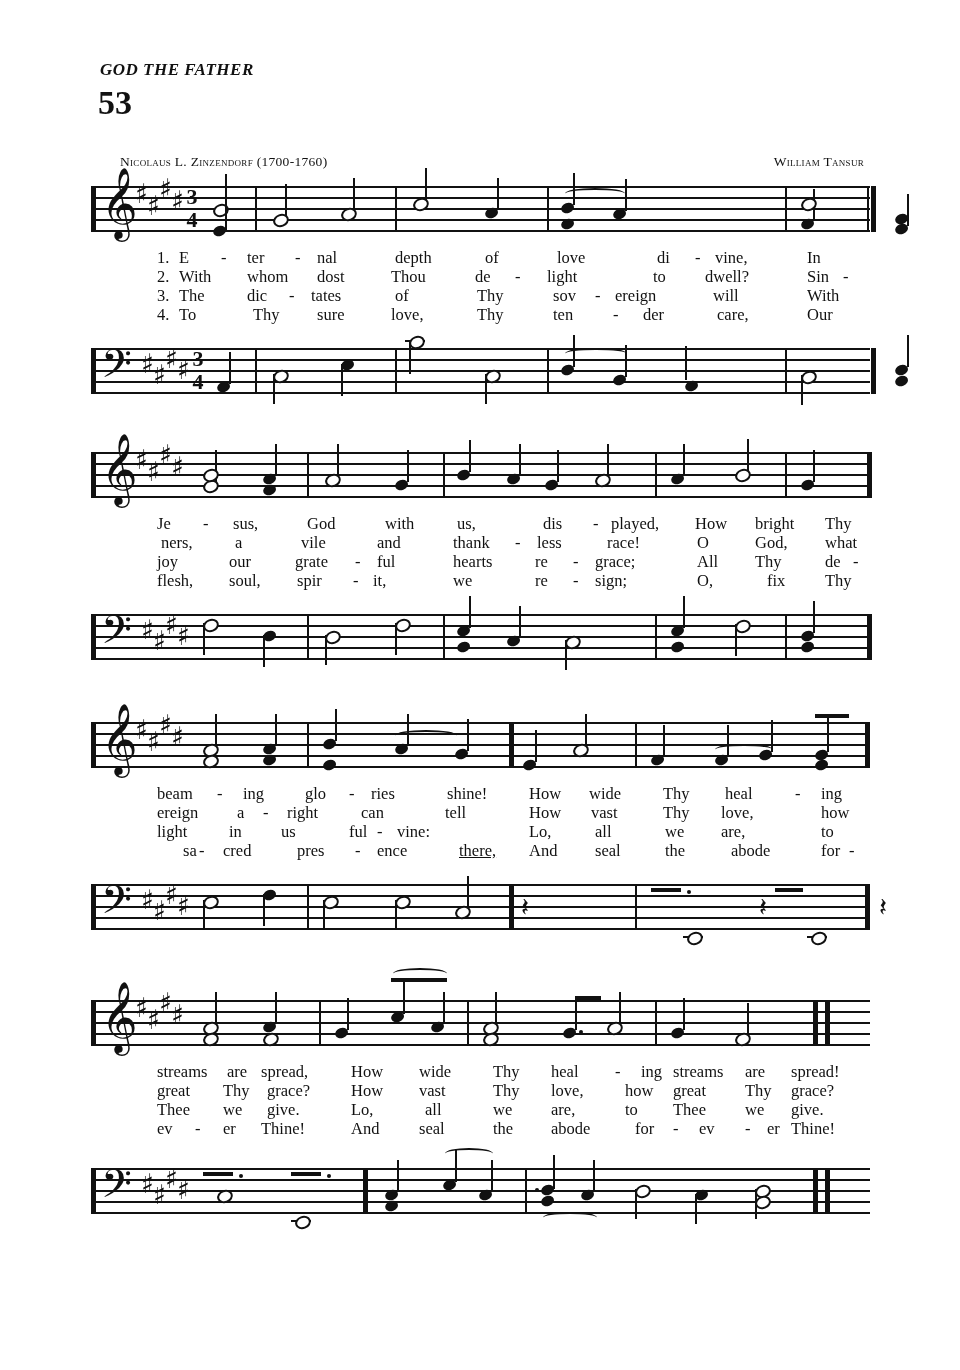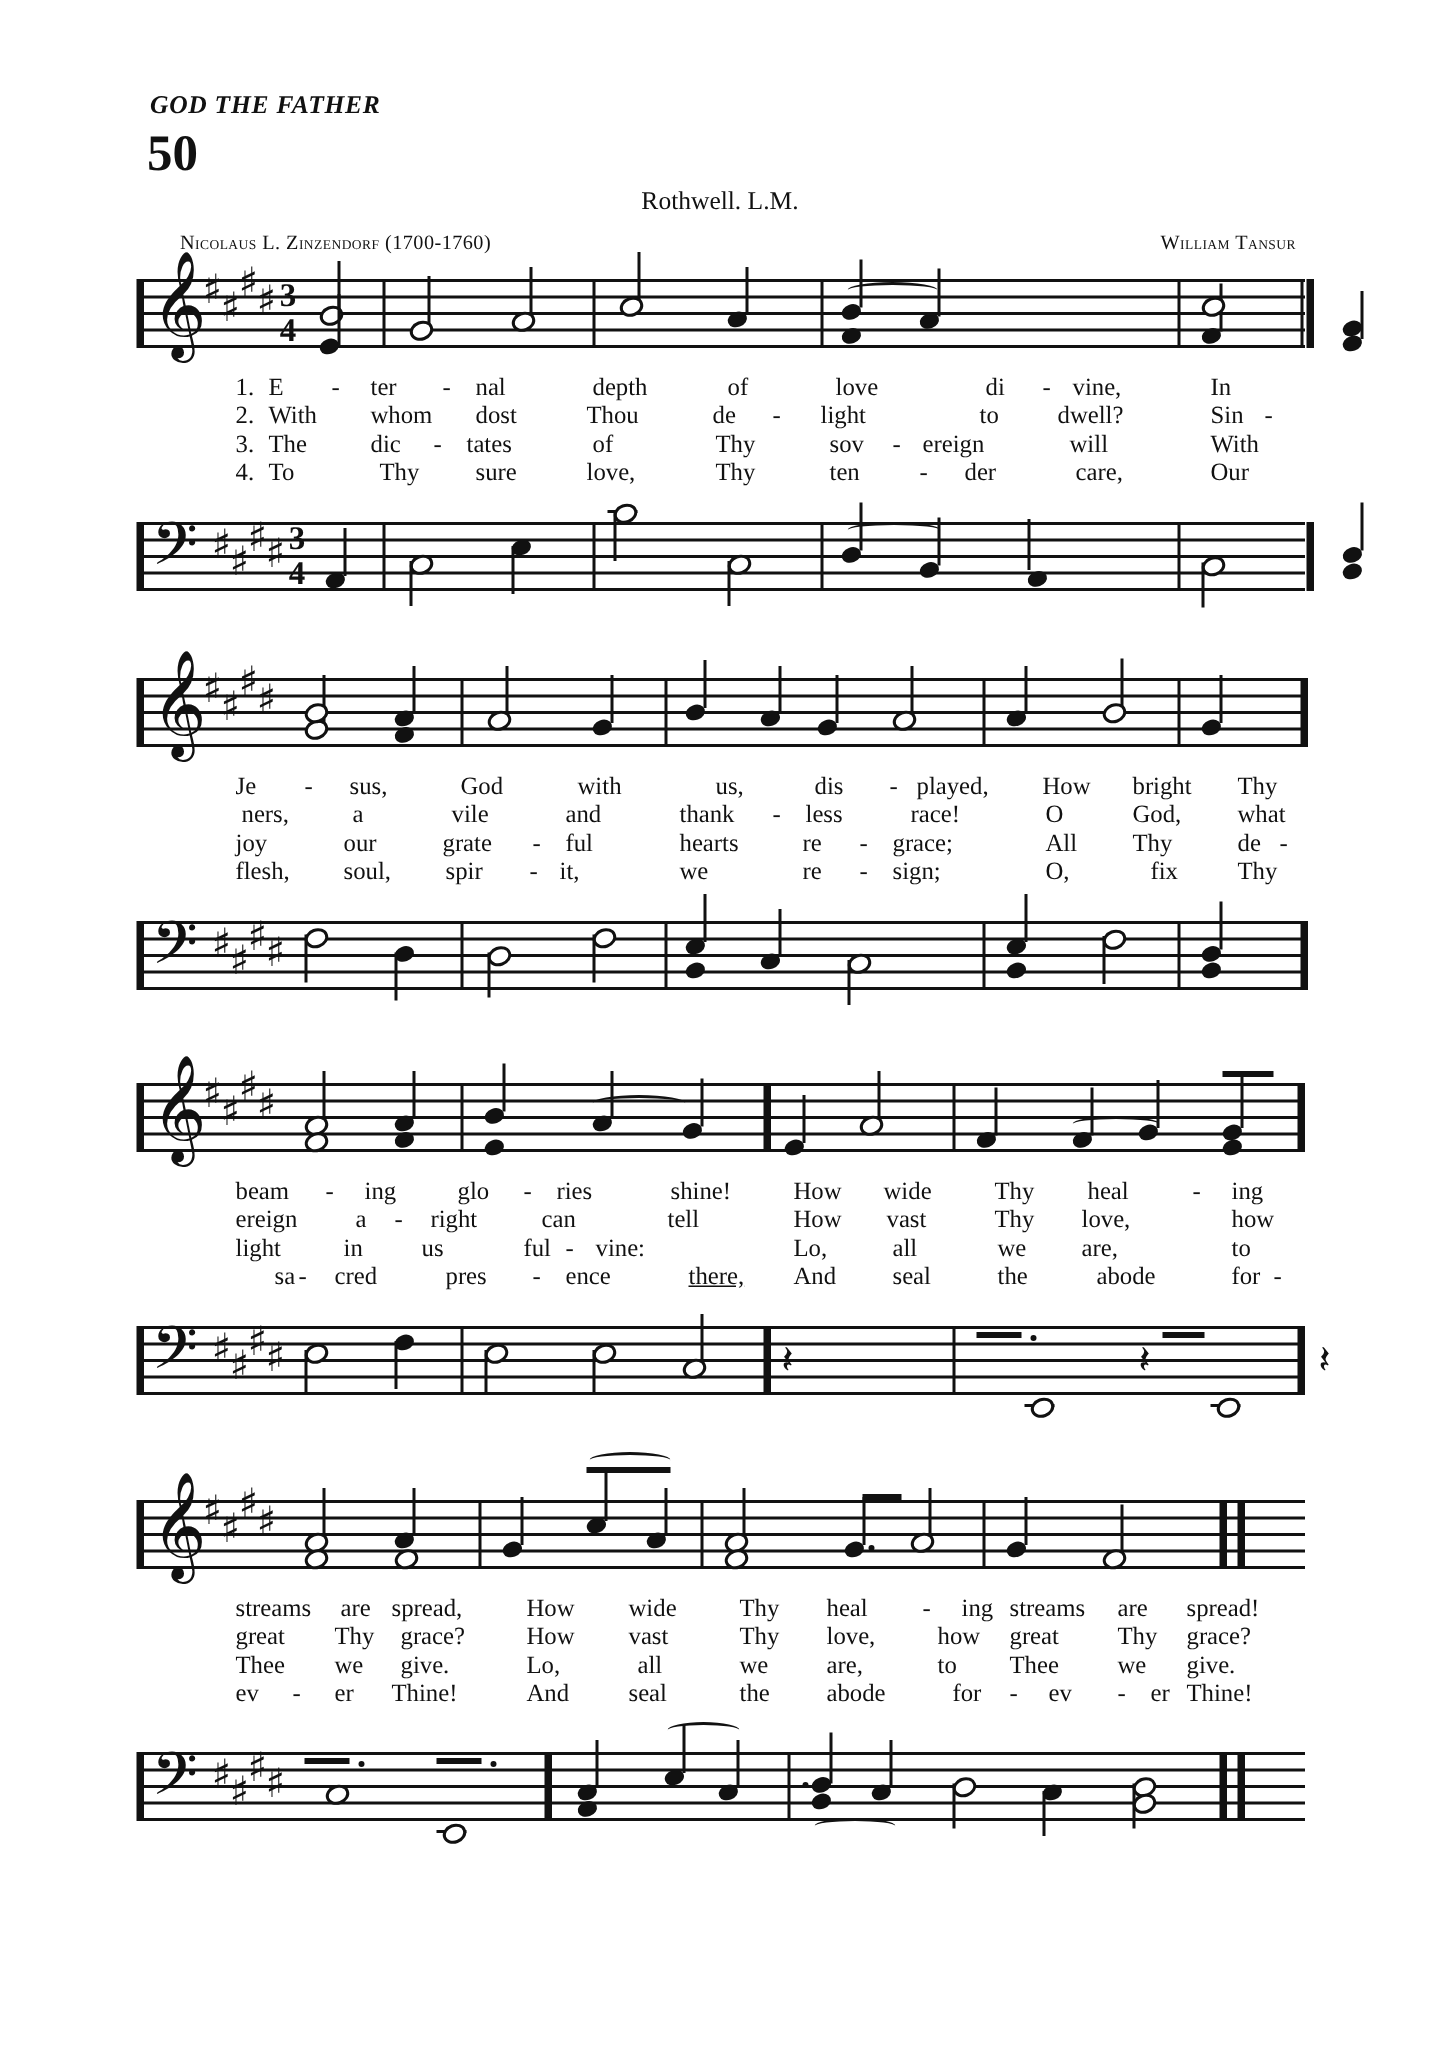--- a/index.html
+++ b/index.html
@@ -231,22 +231,21 @@
     font-family: "Liberation Serif", serif;
     font-size: 15px;
   }
 </style>
 </head>
 <body>
 
 <div class="page">
 
   <div class="section-head">GOD THE FATHER</div>
-  <div class="hymn-number">50</div>
-  <div class="tune-name">Rothwell. L.M.</div>
+  <div class="hymn-number">53</div>
   <div class="author-left smallcaps">Nicolaus L. Zinzendorf (1700-1760)</div>
   <div class="author-right smallcaps">William Tansur</div>
 
   <div class="system" style="top:186px;">
 
     <div class="staff">
       <div class="line"></div>
         <div class="line"></div>
         <div class="line"></div>
         <div class="line"></div>
@@ -442,21 +441,21 @@
       <div class="barline thick" style="left:772px;"></div>
     </div>
 
     <div class="lyrics" style="left:0; top:62px;">
       <div class="lyric-row">
         <span style="left:62px;">Je</span>
         <span style="left:108px;">-</span>
         <span style="left:138px;">sus,</span>
         <span style="left:212px;">God</span>
         <span style="left:290px;">with</span>
-        <span style="left:362px;margin-left:20px;">us,</span>
+        <span style="left:362px;">us,</span>
         <span style="left:448px;">dis</span>
         <span style="left:498px;">-</span>
         <span style="left:516px;">played,</span>
         <span style="left:600px;">How</span>
         <span style="left:660px;">bright</span>
         <span style="left:730px;">Thy</span>
       </div>
       <div class="lyric-row">
         <span style="left:66px;">ners,</span>
         <span style="left:140px;">a</span>

